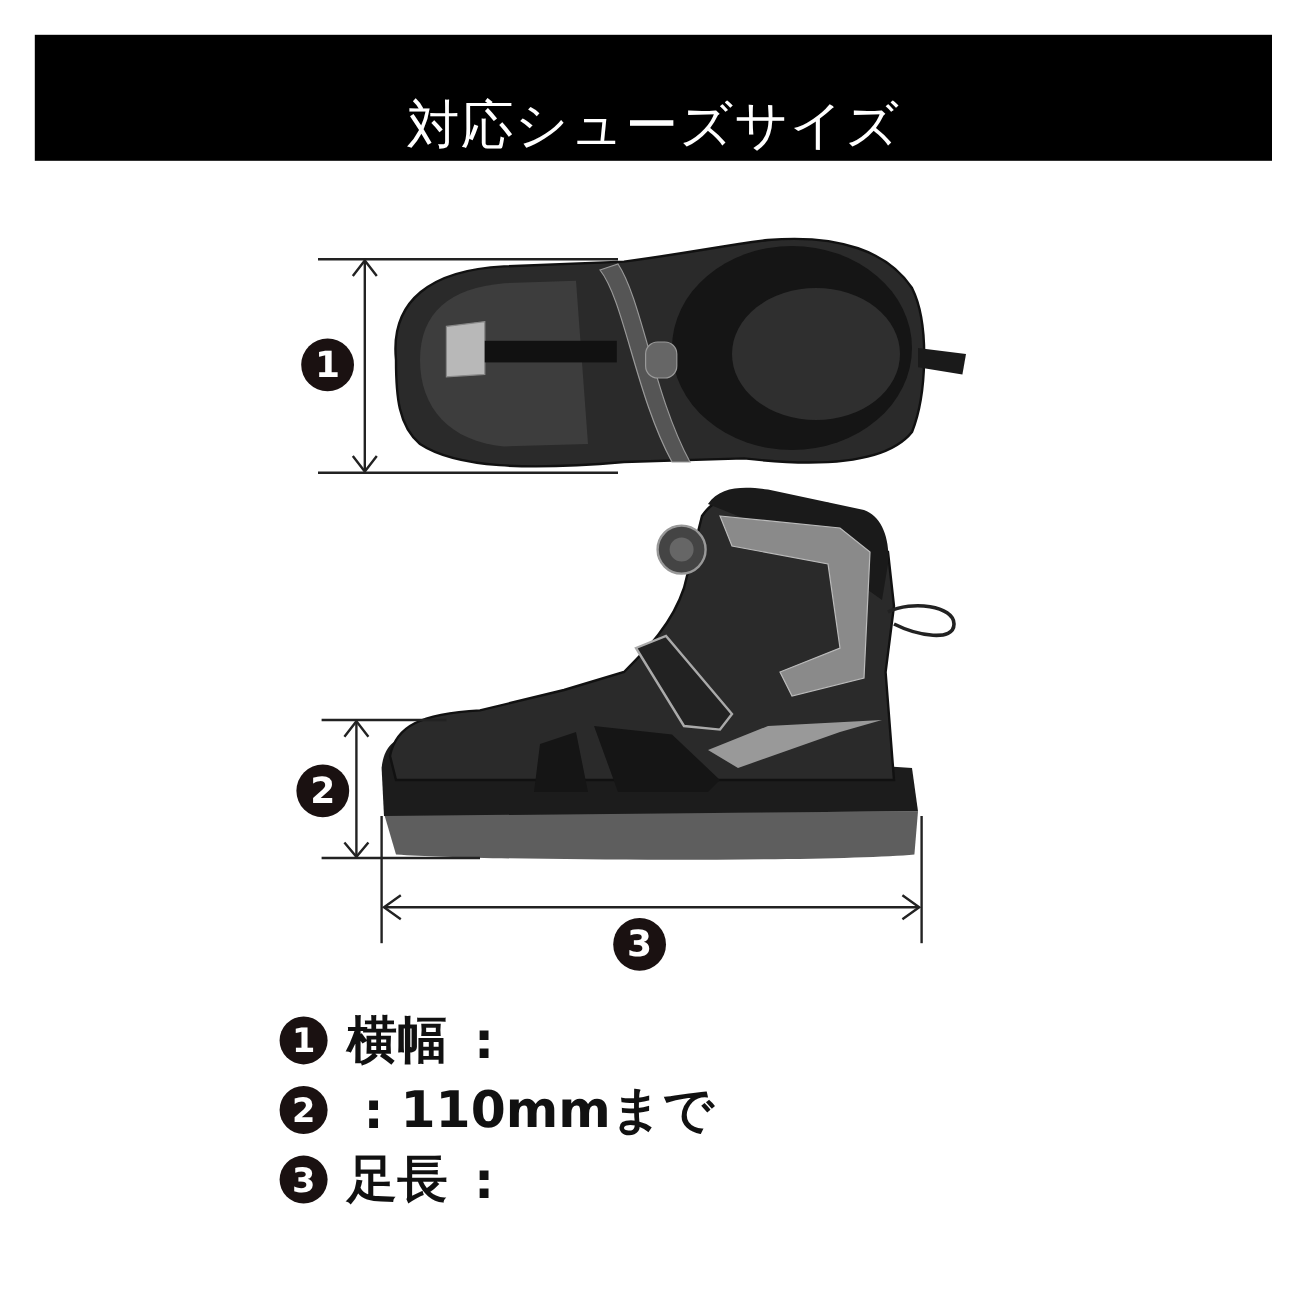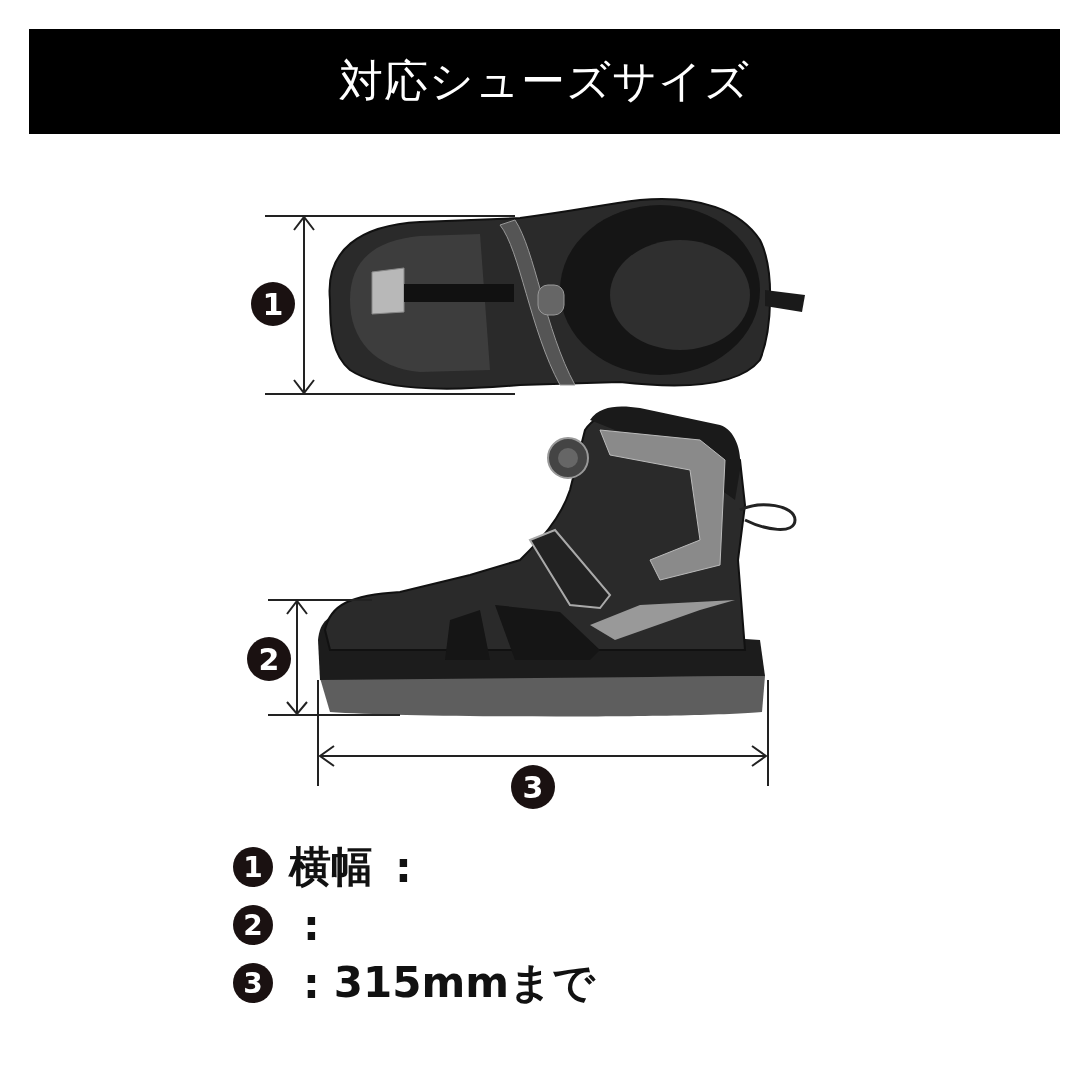--- a/index.html
+++ b/index.html
@@ -2,21 +2,21 @@
 <html><head>
 <meta charset="utf-8">
 <style>
   html, body { margin: 0; padding: 0; }
   body {
     width: 1080px; height: 1080px; background: #ffffff; position: relative; overflow: hidden;
     font-family: "DejaVu Sans", "Liberation Sans", sans-serif;
   }
   .header-band {
     position: absolute; left: 29px; top: 29px; width: 1031px; height: 105px;
-    background: #000000; display: flex; align-items: center; justify-content: center;
+    background: #000000; display: flex; align-items: flex-end; justify-content: center;
   }
   .header-title {
     color: #ffffff; font-size: 44px; letter-spacing: 1px; font-weight: normal;
   }
   .diagram { position: absolute; left: 0; top: 0; width: 1080px; height: 820px; }
   .callout {
     position: absolute; width: 44px; height: 44px; border-radius: 50%;
     background: #1a1111; color: #ffffff; font-weight: bold; font-size: 30px;
     display: flex; align-items: center; justify-content: center;
     font-family: "DejaVu Sans", sans-serif;
@@ -114,19 +114,20 @@
 
 <div class="specs">
   <div class="spec-row">
     <span class="spec-num">1</span>
     <span class="spec-label">横幅</span>
     <span class="spec-sep">:</span>
   </div>
   <div class="spec-row">
     <span class="spec-num">2</span>
     <span class="spec-sep">:</span>
+    <span class="spec-value">110mmまで</span>
   </div>
   <div class="spec-row">
     <span class="spec-num">3</span>
+    <span class="spec-label">足長</span>
     <span class="spec-sep">:</span>
-    <span class="spec-value">315mmまで</span>
   </div>
 </div>
 
 </body></html>

